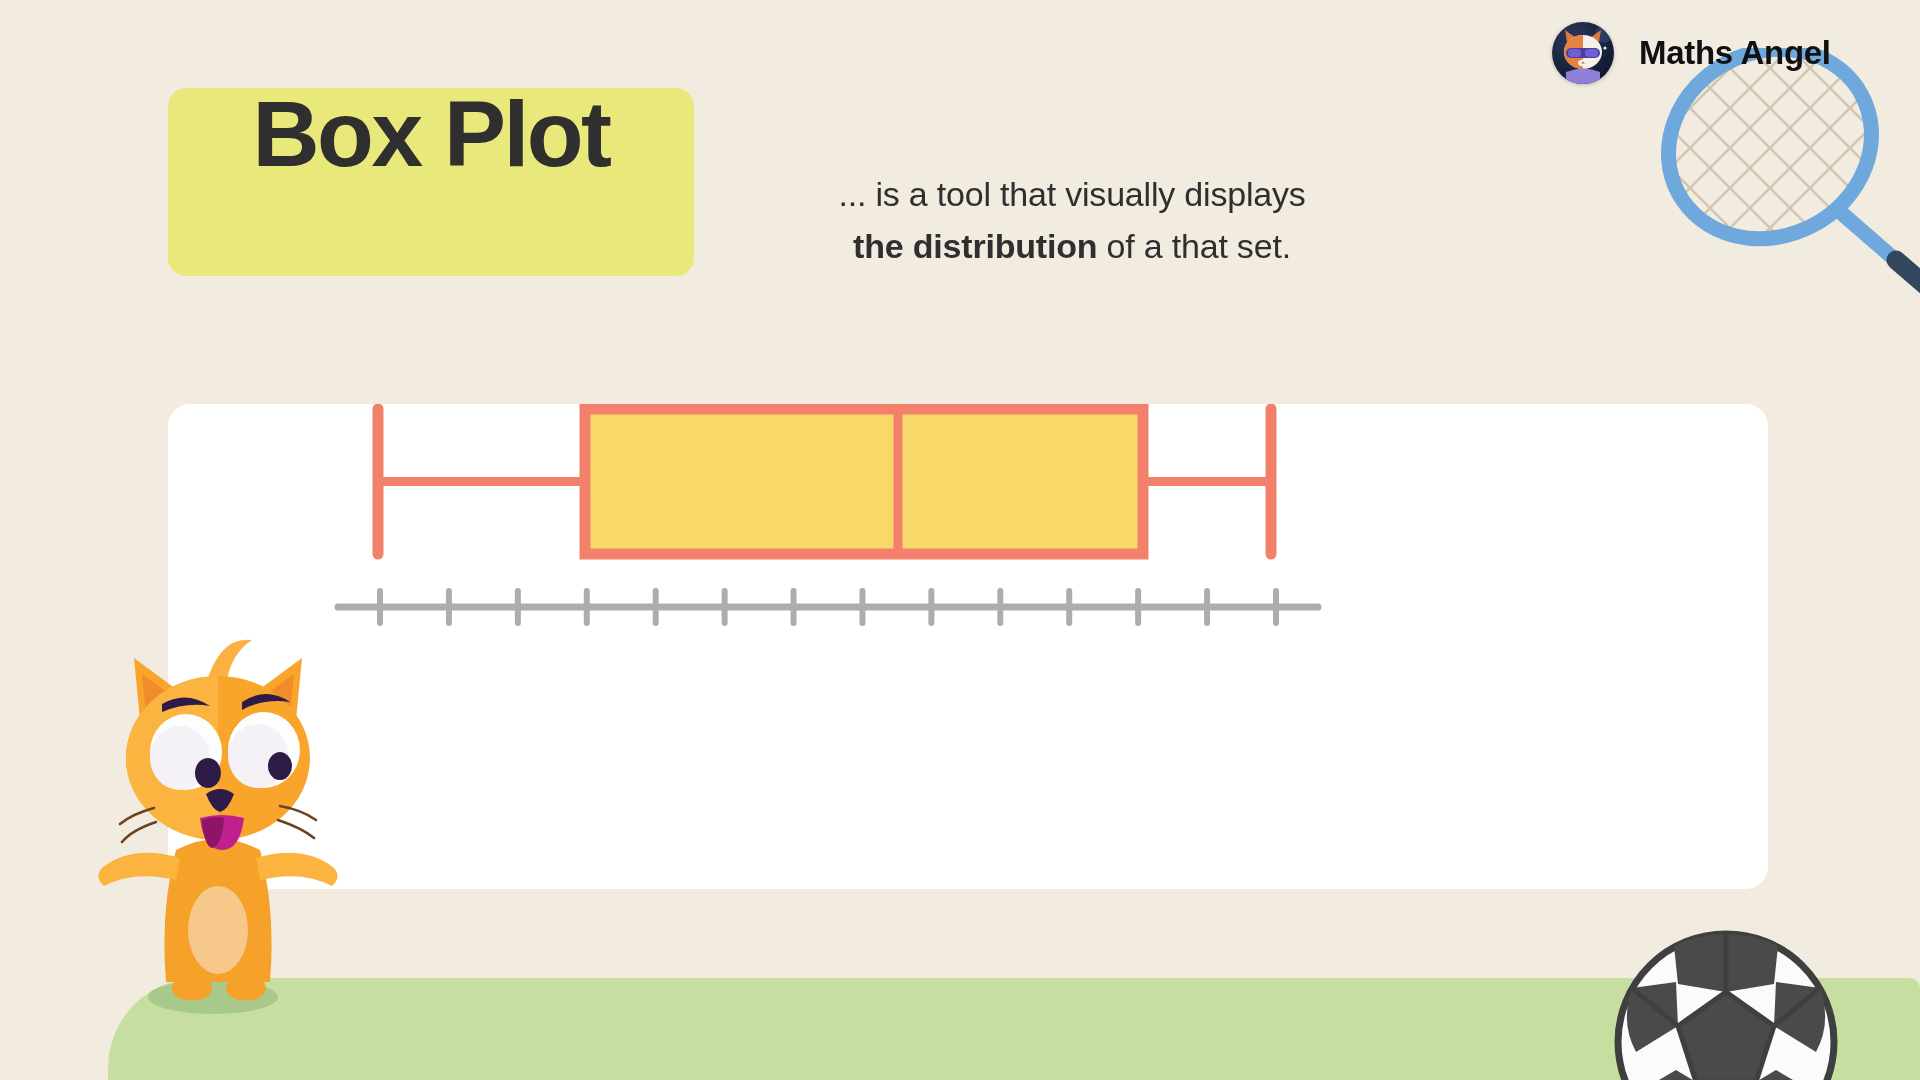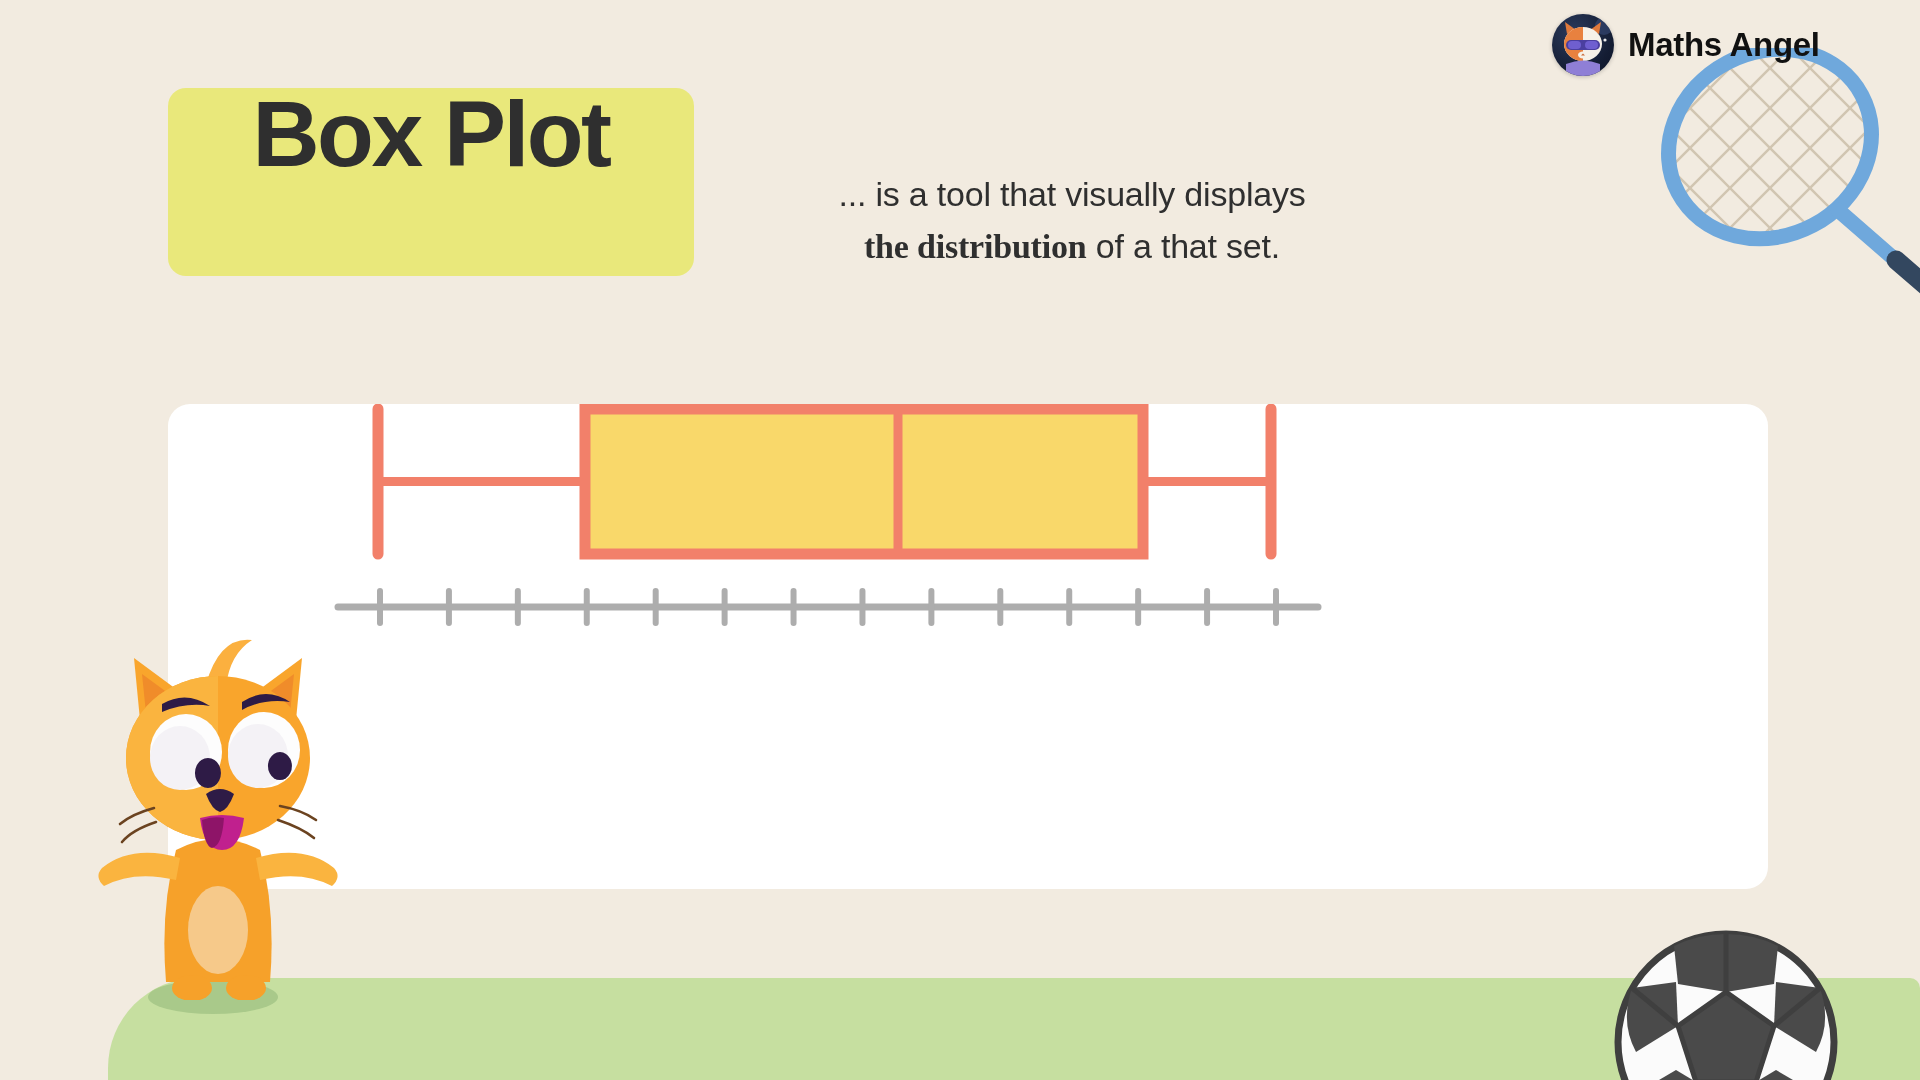--- a/index.html
+++ b/index.html
@@ -12,21 +12,21 @@
   .stage{position:absolute;inset:0;}
 
   
   .ground{
     position:absolute;left:108px;top:978px;width:1812px;height:120px;
     background:#c6dfa0;
     border-top-left-radius:90px;border-top-right-radius:10px;
   }
 
   
-  .logo-wrap{position:absolute;left:1552px;top:14px;display:flex;align-items:center;gap:14px;z-index:40;}
+  .logo-wrap{position:absolute;left:1552px;top:22px;display:flex;align-items:center;gap:25px;z-index:40;}
   .logo-badge{position:relative;width:62px;height:62px;border-radius:50%;overflow:hidden;
     background:radial-gradient(circle at 35% 30%, #2a3a5c 0%, #141d34 65%, #0c1326 100%);
     box-shadow:0 1px 4px rgba(0,0,0,.22);}
   .logo-text{font-size:33px;font-weight:700;color:#111;letter-spacing:-0.3px;white-space:nowrap;}
 
   
   .racket{position:absolute;left:1650px;top:48px;width:330px;height:260px;z-index:20;pointer-events:none;}
 
   
   .title-badge{
@@ -38,21 +38,21 @@
     font-size:93px;font-weight:700;color:#2f2f2f;letter-spacing:-2.5px;line-height:1;
     font-family:"Liberation Sans", sans-serif;
   }
 
   
   .subtitle{
     position:absolute;left:742px;top:168px;width:660px;
     text-align:center;color:#2f2f2f;
     font-size:34px;line-height:52px;font-weight:400;letter-spacing:-0.2px;
   }
-  .subtitle b{font-weight:700;font-family:Liberation Serif, serif;}
+  .subtitle b{font-weight:700;}
 
   
   .card{
     position:absolute;left:168px;top:404px;width:1600px;height:485px;
     background:#ffffff;border-radius:22px;
   }
 
   
   .plot{position:absolute;left:0;top:0;width:1600px;height:485px;}
 

